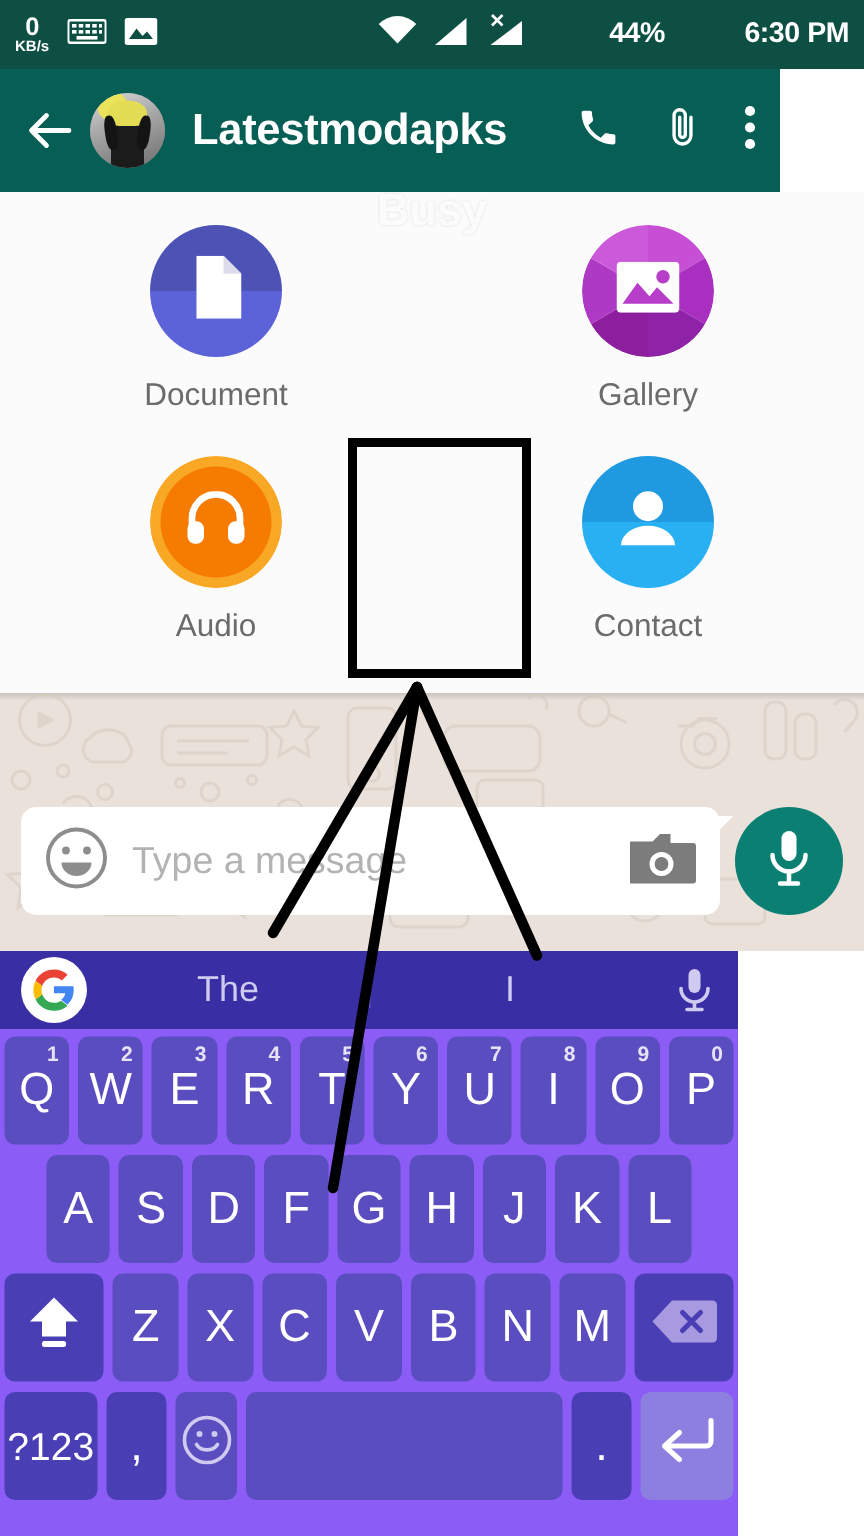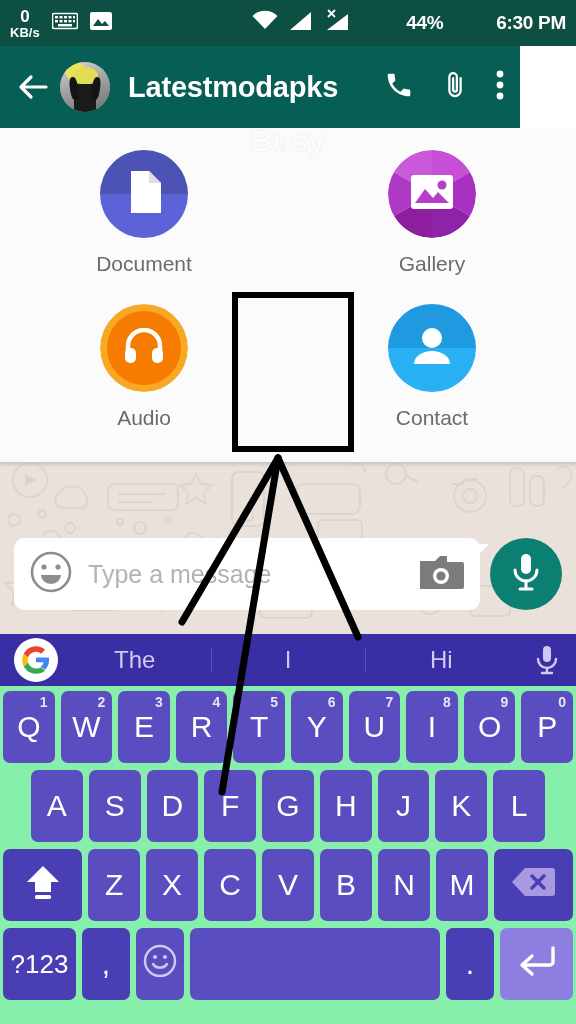--- a/index.html
+++ b/index.html
@@ -15,21 +15,21 @@
   
   .statusbar {
     position:absolute; top:0; left:0; width:576px; height:46px;
     background:#0d4f42;
     display:flex; align-items:center; padding:0 10px;
     color:#ffffff;
   }
   .sb-left { display:flex; align-items:center; gap:12px; }
   .netspeed { display:flex; flex-direction:column; align-items:center; line-height:1; }
   .netspeed .num { font-size:17px; font-weight:bold; letter-spacing:-.5px; }
-  .netspeed .unit { font-size:13px; font-weight:bold; margin-top:1px; }
+  .netspeed .unit { font-size:10px; font-weight:bold; margin-top:1px; }
   .sb-right { margin-left:auto; display:flex; align-items:center; gap:9px; }
   .sb-text { font-size:19px; font-weight:bold; letter-spacing:-.3px;margin-left:44px; }
 
   
   .appbar {
     position:absolute; top:46px; left:0; width:520px; height:82px;
     background:#075e54;
     display:flex; align-items:center; padding:0 16px;
   }
   .back-arrow { width:34px; height:34px; flex:0 0 auto; }
@@ -127,21 +127,21 @@
     border-top:12px solid #fff; border-right:12px solid transparent;
   }
   .msg-placeholder { margin-left:16px; font-size:25px; color:#b3b3b3; flex:1; }
   .mic-fab {
     width:72px; height:72px; border-radius:50%; background:#0b8072;
     margin-left:10px; display:flex; align-items:center; justify-content:center;
     flex:0 0 auto;
   }
 
   
-  .keyboard { position:absolute; top:634px; left:0; width:576px; height:390px; background:#86efac; }
+  .keyboard { position:absolute; top:634px; left:0; width:492px; height:390px; background:#8b5cf6; }
   .sugg-bar {
     height:52px; background:#3a2ea5; display:flex; align-items:center; position:relative;
   }
   .g-logo { width:44px; height:44px; border-radius:50%; background:#fff;
             margin-left:14px; display:flex; align-items:center; justify-content:center; flex:0 0 auto;}
   .sugg-items { flex:1; display:flex; align-items:stretch; height:100%; }
   .sugg { flex:1; display:flex; align-items:center; justify-content:center;
           color:#cfcaf0; font-size:24px; position:relative; }
   .sugg + .sugg:before{content:"";position:absolute;left:0;top:14px;bottom:14px;
           width:1px;background:#5a4fc0;}
@@ -420,21 +420,20 @@
         <svg width="30" height="30" viewBox="0 0 48 48">
           <path fill="#4285F4" d="M45 24c0-1.6-.1-2.7-.4-4H24v7.5h12c-.2 2-1.5 5-4.4 7l6.7 5.2C42.2 36 45 30.6 45 24z"></path>
           <path fill="#34A853" d="M24 46c5.9 0 10.9-1.9 14.5-5.3l-6.9-5.3c-1.9 1.3-4.4 2.2-7.6 2.2-5.8 0-10.7-3.8-12.5-9.1l-7.1 5.5C8 41.3 15.4 46 24 46z"></path>
           <path fill="#FBBC05" d="M11.5 28.5c-.5-1.4-.8-2.9-.8-4.5s.3-3.1.8-4.5l-7.1-5.5C2.9 17 2 20.4 2 24s.9 7 2.4 10z"></path>
           <path fill="#EA4335" d="M24 10.6c3.2 0 6 1.1 8.3 3.2l6.2-6.2C34.9 4.1 29.9 2 24 2 15.4 2 8 6.7 4.4 14l7.1 5.5C13.3 14.3 18.2 10.6 24 10.6z"></path>
         </svg>
       </span>
       <div class="sugg-items">
         <div class="sugg">The</div>
         <div class="sugg">I</div>
-        <div class="sugg">Hi</div>
       </div>
       <span class="sugg-mic">
         <svg width="22" height="30" viewBox="0 0 22 30">
           <rect x="7" y="1" width="8" height="16" rx="4" fill="#cfcaf0"></rect>
           <path d="M2 14 a9 9 0 0 0 18 0" stroke="#cfcaf0" stroke-width="2.4" fill="none" stroke-linecap="round"></path>
           <path d="M11 23 v5 M6 28 h10" stroke="#cfcaf0" stroke-width="2.4" stroke-linecap="round"></path>
         </svg>
       </span>
     </div>
 

